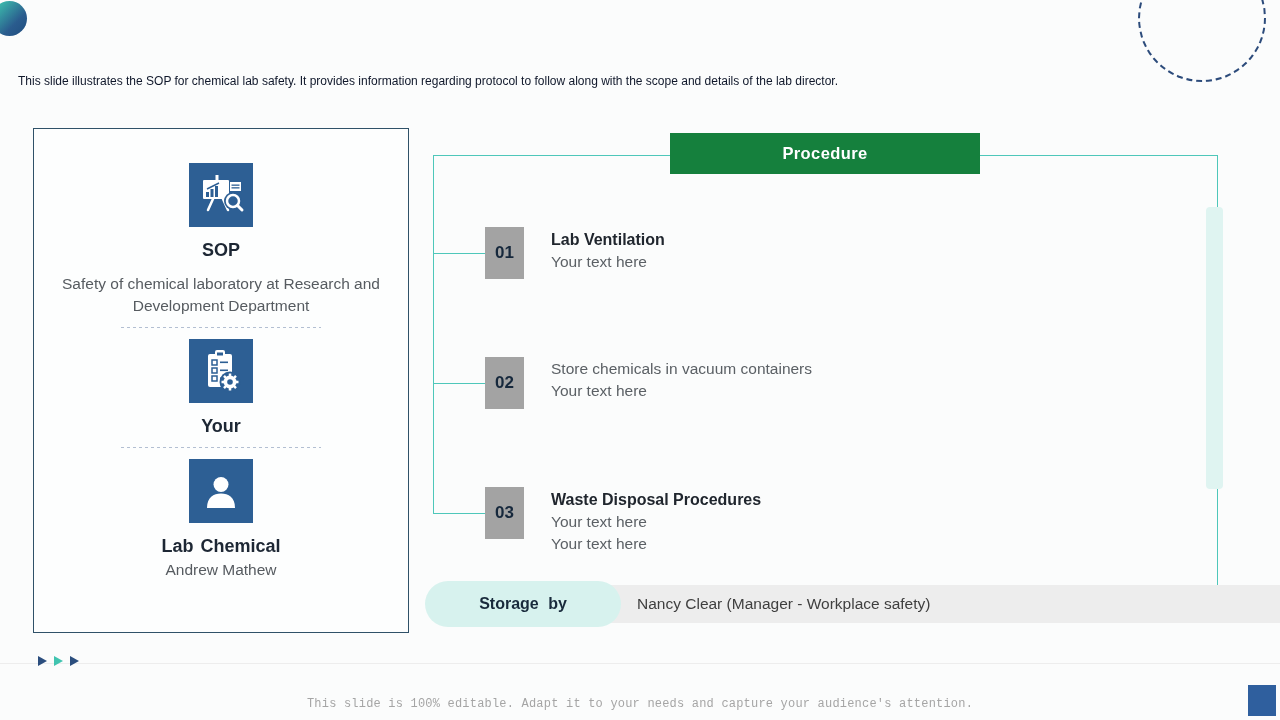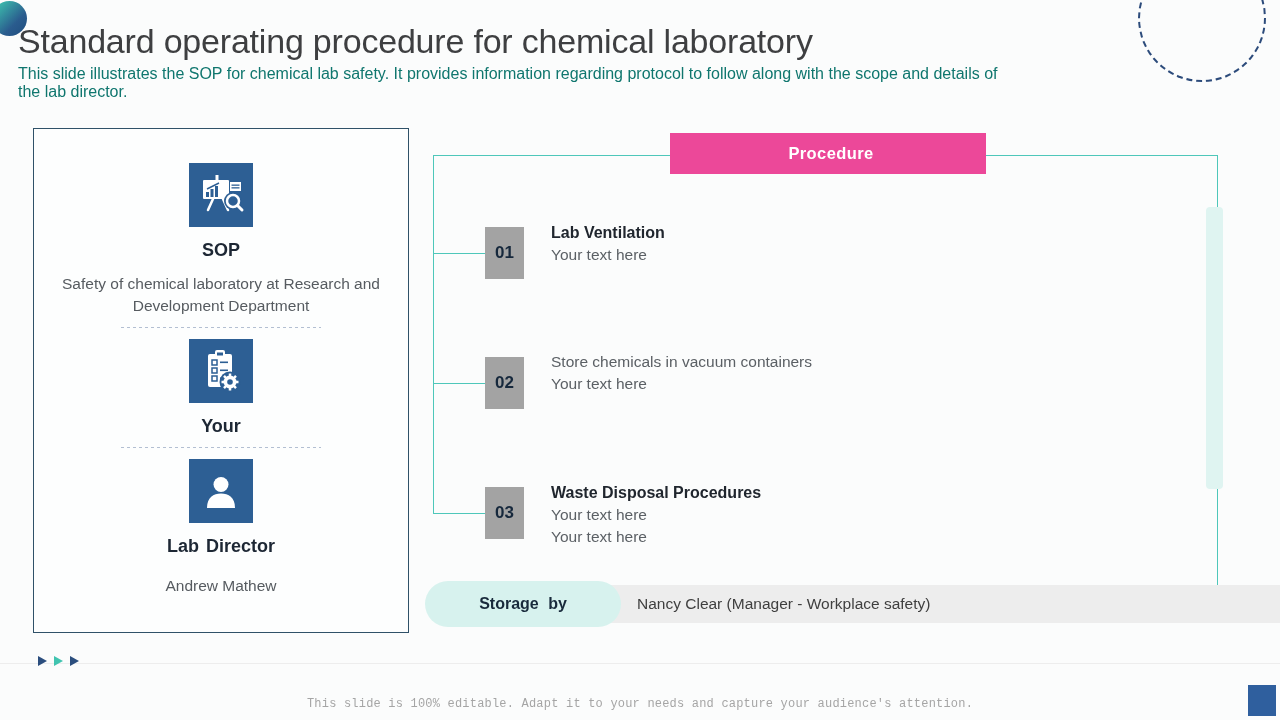--- a/index.html
+++ b/index.html
@@ -14,69 +14,69 @@
   }
   .dashed-circle {
     position:absolute; left:1138px; top:-46px; width:128px; height:128px;
     border:2px dashed #2c4b7b; border-radius:50%; box-sizing:border-box;
   }
   .page-title {
     position:absolute; left:18px; top:22px; width:1000px;
     font-size:34px; font-weight:400; color:#3e3f41; letter-spacing:-0.2px;
   }
   .page-subtitle {
-    position:absolute; left:18px; top:65px; width:1000px;
-    font-size:16px; color:#0f766e;
+    position:absolute; left:18px; top:74px; width:1000px;
+    font-size:12px; color:#0f172a;
   }
   
   .left-panel {
     position:absolute; left:33px; top:128px; width:376px; height:505px;
     border:1px solid #2f5168; background:#fdfefe; box-sizing:border-box;
     display:flex; flex-direction:column; align-items:center; padding-top:34px;
   }
   .panel-section { display:flex; flex-direction:column; align-items:center; }
   .panel-icon {
     width:64px; height:64px; background:#2d5f94;
     display:flex; align-items:center; justify-content:center;
   }
   .panel-icon svg { width:64px; height:64px; display:block; }
   .section-title { margin-top:12px; font-size:18px; font-weight:bold; color:#1d2734; line-height:22px; word-spacing:2px; }
   .section-desc  { margin-top:12px; font-size:15.5px; color:#565b60; line-height:22px; text-align:center; }
   .panel-section.s1 .section-desc { max-width:352px; }
   .panel-section.s2 .section-desc { max-width:268px; }
-  .panel-section.s3 .section-desc { margin-top:18px; }
+  .panel-section.s3 .section-desc { margin-top:2px; }
   .divider {
     width:200px; height:1px; margin:10px 0 11px 0;
     background:repeating-linear-gradient(90deg,#b3bfd2 0 3px, transparent 3px 6px);
   }
   
   .cline { position:absolute; background:#4ec7ba; }
   .line-top    { left:433px; top:155px; width:784px; height:1px; }
   .line-left   { left:433px; top:155px; width:1px;  height:359px; }
   .line-right  { left:1217px; top:155px; width:1px; height:430px; }
   .branch      { left:433px; width:52px; height:1px; }
   .b1 { top:253px; } .b2 { top:383px; } .b3 { top:513px; }
   .mint-bar {
     position:absolute; left:1206px; top:207px; width:17px; height:282px;
     background:#dff4f1; border-radius:4px;
   }
   .proc-header {
     position:absolute; left:670px; top:133px; width:310px; height:41px;
-    background:#ec4899; color:#ffffff; font-size:16.5px; font-weight:bold;
-    letter-spacing:0.4px; display:flex; align-items:center; justify-content:center;padding-left:6px;
+    background:#15803d; color:#ffffff; font-size:16.5px; font-weight:bold;
+    letter-spacing:0.4px; display:flex; align-items:center; justify-content:center;
   }
   
   .proc-item { position:absolute; left:485px; display:flex; }
   .pi1 { top:221px; } .pi2 { top:351px; } .pi3 { top:481px; }
   .num-box {
     width:39px; height:52px; margin-top:6px; background:#a3a3a3;
     color:#16283c; font-size:17px; font-weight:bold;
     display:flex; align-items:center; justify-content:center;
   }
-  .item-text { margin-left:27px; }
+  .item-text { margin-left:27px;margin-top:7px; }
   .item-title { font-size:16px; font-weight:bold; color:#20262e; line-height:23px; }
   .item-line  { font-size:15.5px; color:#5b6065; line-height:22px; }
   
   .approved-bar {
     position:absolute; left:520px; top:585px; width:760px; height:38px; background:#ededed;
   }
   .approved-pill {
     position:absolute; left:425px; top:581px; width:196px; height:46px;
     background:#d7f2ee; border-radius:23px; display:flex; align-items:center; justify-content:center;
     font-size:16px; font-weight:bold; color:#182a3b; word-spacing:5px;
@@ -100,21 +100,20 @@
   .corner-square { position:absolute; left:1248px; top:685px; width:28px; height:31px; background:#2f5f9e; }
 </style>
 </head>
 <body>
 
 <div class="slide">
 
   <div class="corner-circle"></div>
   <div class="dashed-circle"></div>
 
-  <div class="page-title">Standard operating procedure for chemical laboratory</div>
   <div class="page-subtitle">This slide illustrates the SOP for chemical lab safety. It provides information regarding protocol to follow along with the scope and details of the lab director.</div>
 
   <div class="left-panel">
     <div class="panel-section s1">
       <div class="panel-icon">
         <svg viewBox="0 0 64 64">
           <rect x="26.5" y="12" width="3" height="5" fill="#fff"></rect>
           <rect x="14" y="17" width="26" height="19" fill="#fff" rx="1"></rect>
           <rect x="17" y="29" width="3" height="5" fill="#2d5f94"></rect>
           <rect x="21.5" y="26" width="3" height="8" fill="#2d5f94"></rect>
@@ -167,21 +166,21 @@
 
     <div class="divider"></div>
 
     <div class="panel-section s3">
       <div class="panel-icon">
         <svg viewBox="0 0 64 64">
           <circle cx="32" cy="25.5" r="7.5" fill="#fff"></circle>
           <path d="M18 49 C18 38.5 24.5 34.5 32 34.5 C39.5 34.5 46 38.5 46 49 Z" fill="#fff"></path>
         </svg>
       </div>
-      <div class="section-title">Lab Director</div>
+      <div class="section-title">Lab Chemical</div>
       <div class="section-desc">Andrew Mathew</div>
     </div>
   </div>
 
   <div class="cline line-top"></div>
   <div class="cline line-left"></div>
   <div class="cline line-right"></div>
   <div class="cline branch b1"></div>
   <div class="cline branch b2"></div>
   <div class="cline branch b3"></div>

